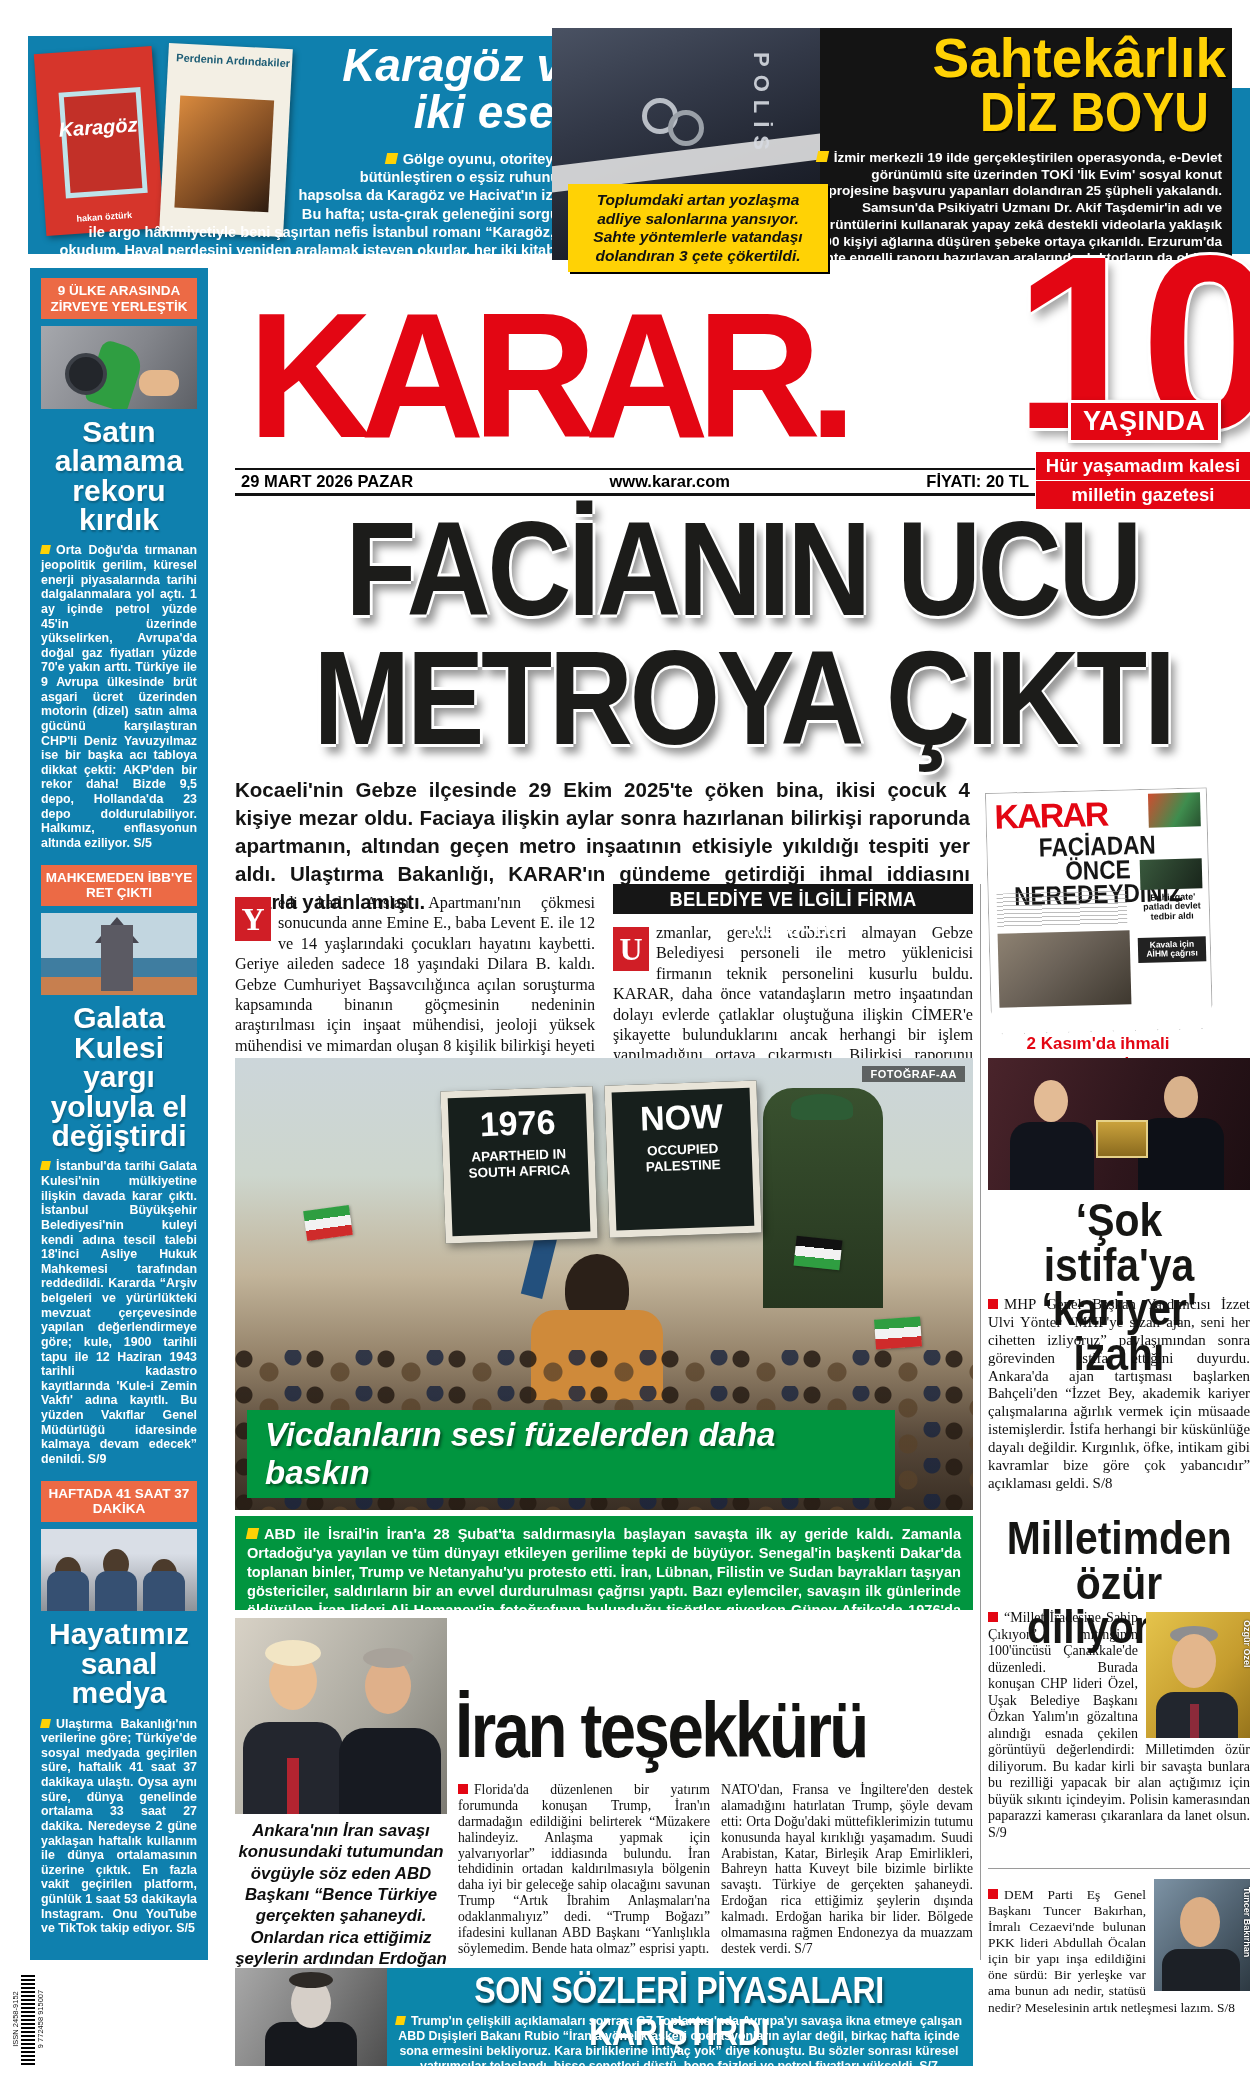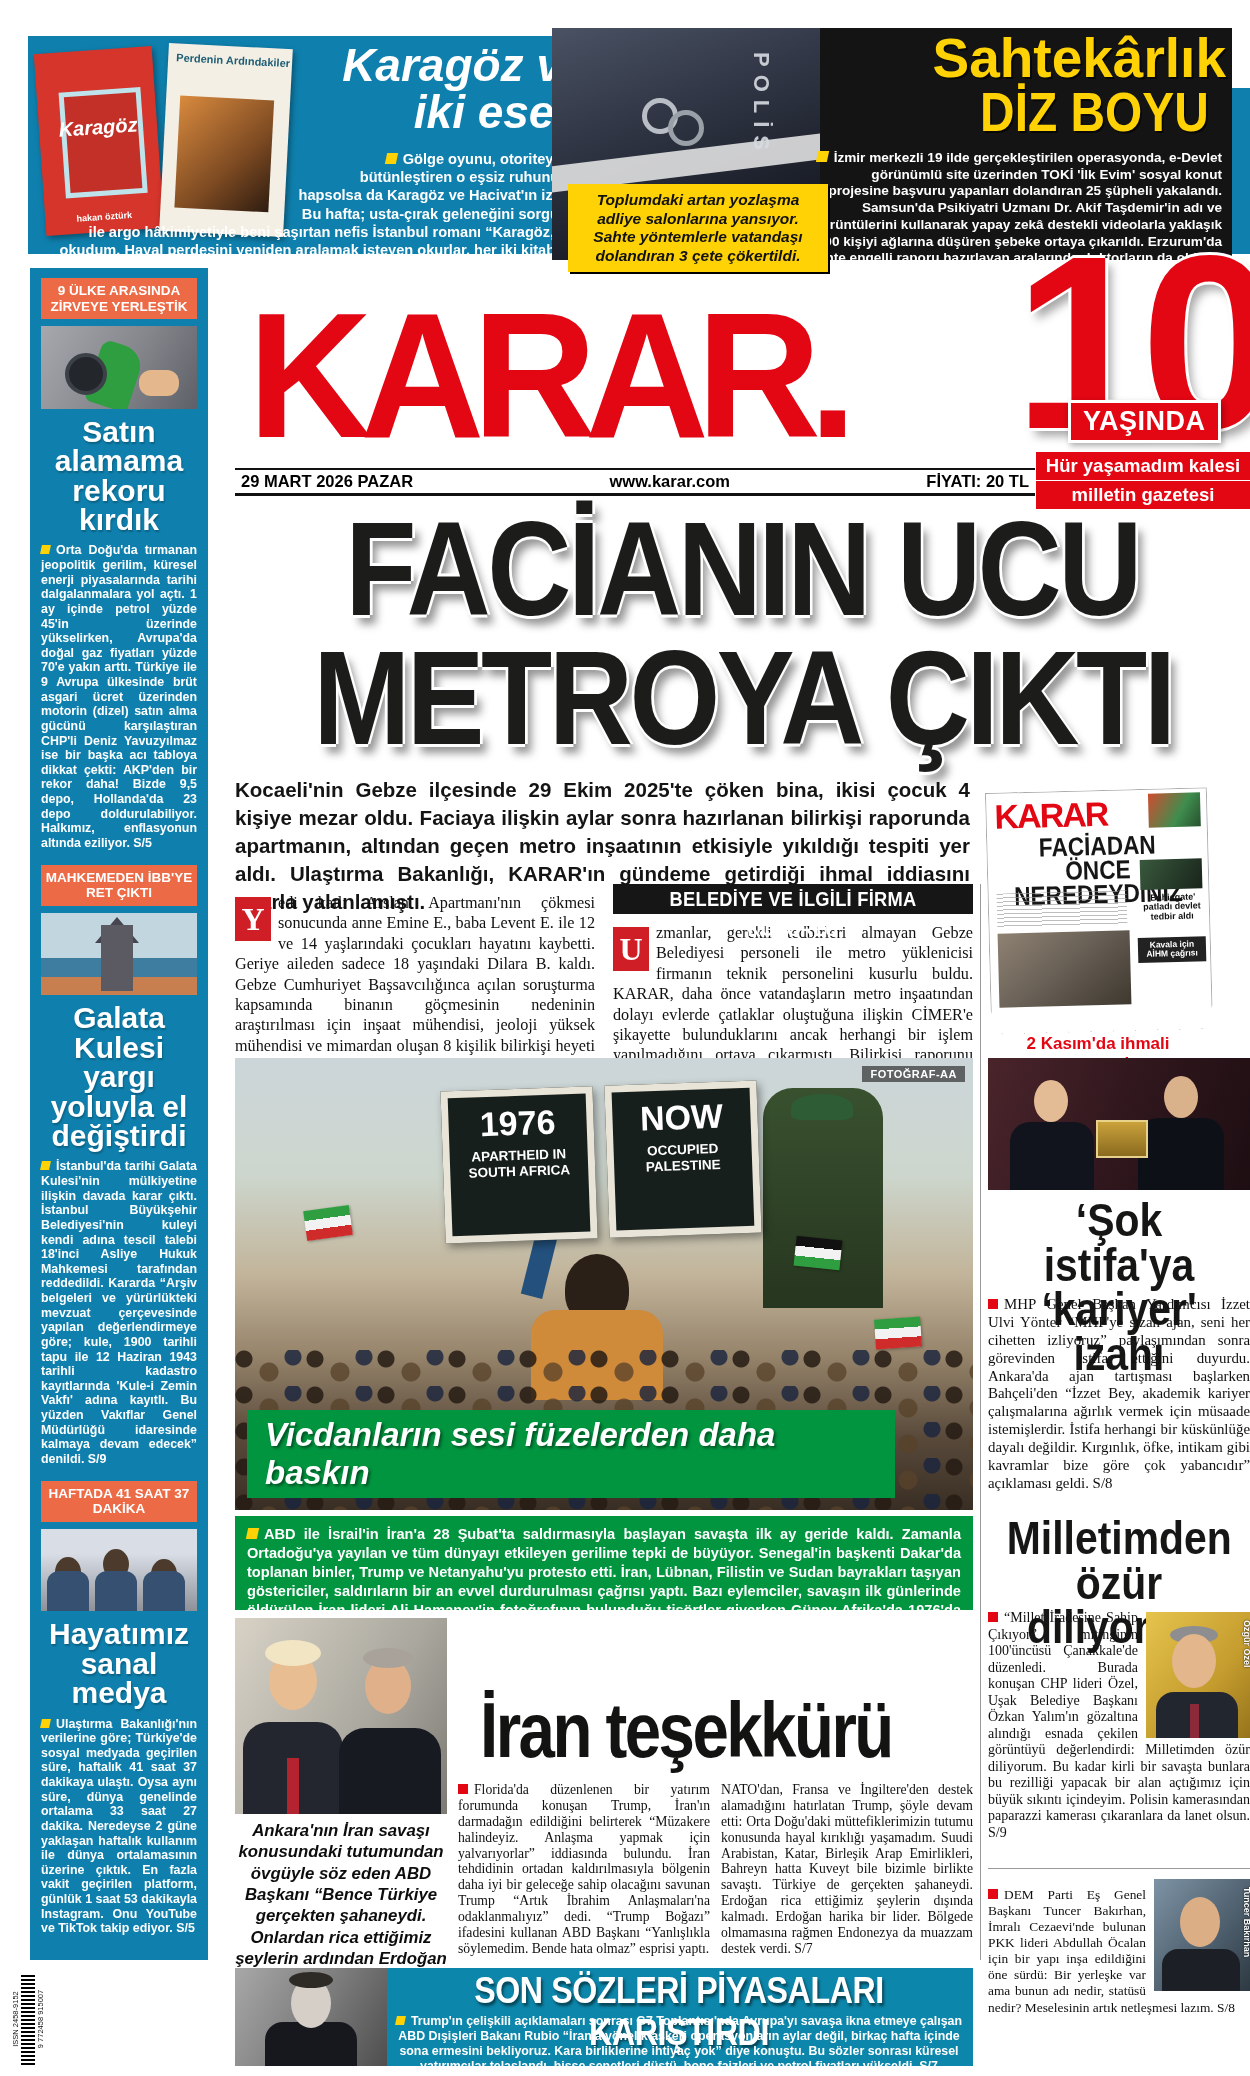--- a/index.html
+++ b/index.html
@@ -137,21 +137,21 @@
   .tp-suit1{position:absolute;left:8px;bottom:0;width:100px;height:92px;border-radius:26px 26px 0 0;background:#23262e;}
   .tp-suit2{position:absolute;right:6px;bottom:0;width:102px;height:86px;border-radius:26px 26px 0 0;background:#171a21;}
   .tp-face1{position:absolute;left:34px;top:34px;width:48px;height:58px;border-radius:50%;background:#e9bd92;}
   .tp-hair1{position:absolute;left:30px;top:22px;width:56px;height:26px;border-radius:50%;background:#f2e5c4;}
   .tp-face2{position:absolute;right:36px;top:40px;width:46px;height:56px;border-radius:50%;background:#dfb08a;}
   .tp-hair2{position:absolute;right:34px;top:30px;width:50px;height:20px;border-radius:50%;background:#a8a29a;}
   .tp-tie{position:absolute;left:52px;bottom:0;width:12px;height:56px;background:#b32430;}
   .tdeck{left:235px;top:1820px;width:212px;text-align:center;font-style:italic;font-weight:bold;
          font-size:16.8px;line-height:1.27;color:#0d0d0d;}
   .thead1{left:455px;top:1592px;font-weight:bold;font-size:106px;line-height:.9;color:#131311;letter-spacing:-4px;}
-  .thead2{left:480px;top:1696px;font-weight:bold;font-size:77px;line-height:.9;color:#131311;letter-spacing:-3px;}
+  .thead2{left:455px;top:1696px;font-weight:bold;font-size:77px;line-height:.9;color:#131311;letter-spacing:-3px;}
   .tcol{top:1782px;width:252px;font-family:"Liberation Serif",serif;font-size:13.7px;line-height:1.16;
         text-align:justify;color:#101010;}
   .tcol1{left:458px;}
   .tcol2{left:721px;}
 
   
   .bphoto{left:988px;top:1058px;width:262px;height:132px;overflow:hidden;
      background:linear-gradient(110deg,#4a242b,#2e161c 55%,#1d0e12);}
   .bp-f1{position:absolute;left:46px;top:22px;width:34px;height:42px;border-radius:50%;background:#e3bb95;}
   .bp-f2{position:absolute;right:52px;top:18px;width:34px;height:42px;border-radius:50%;background:#d9b28c;}

